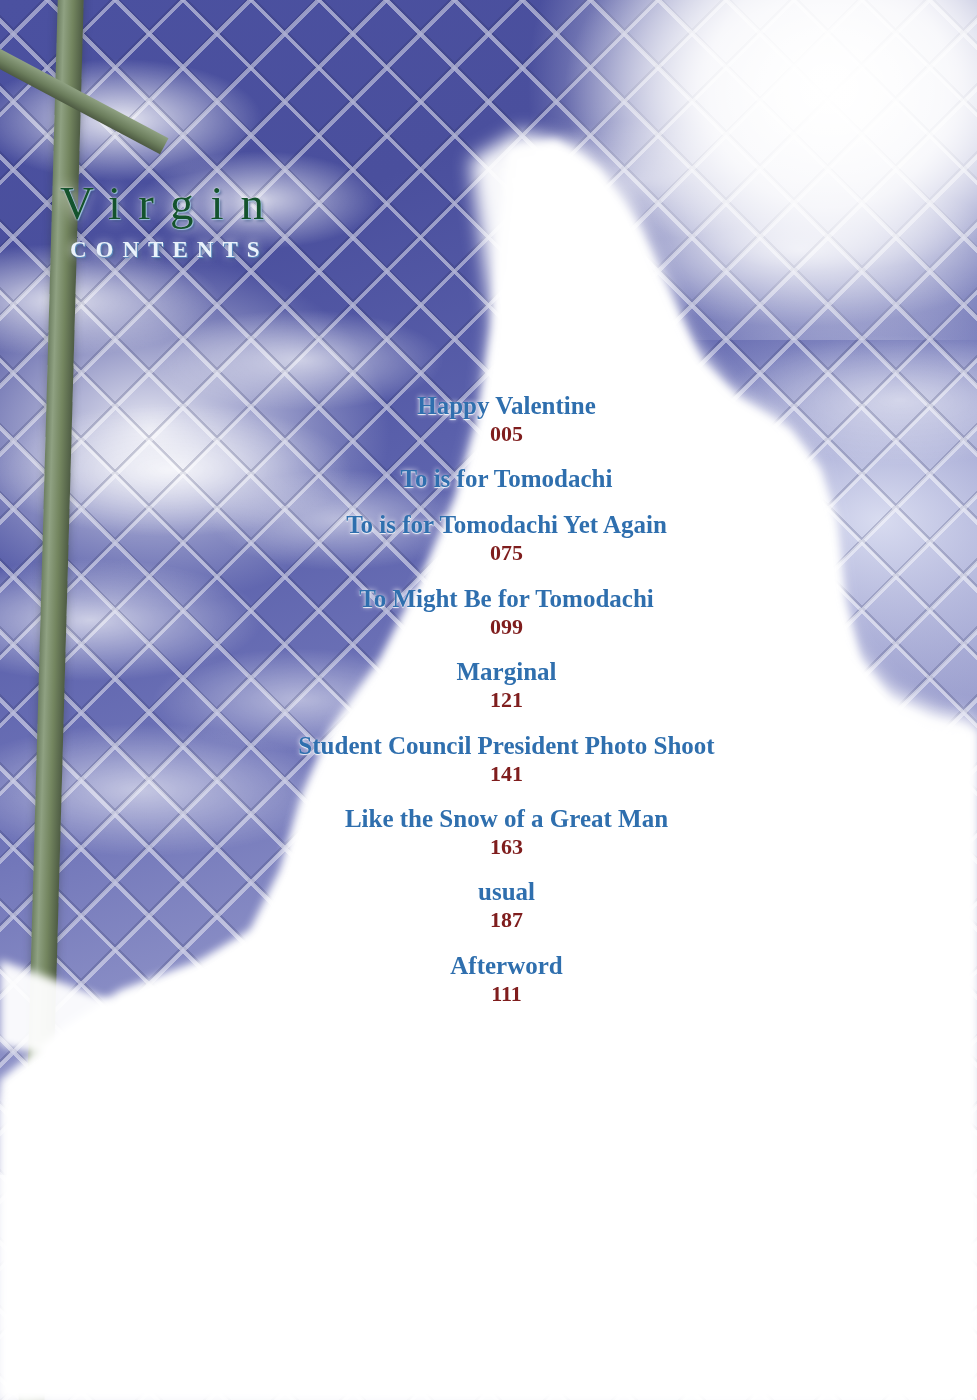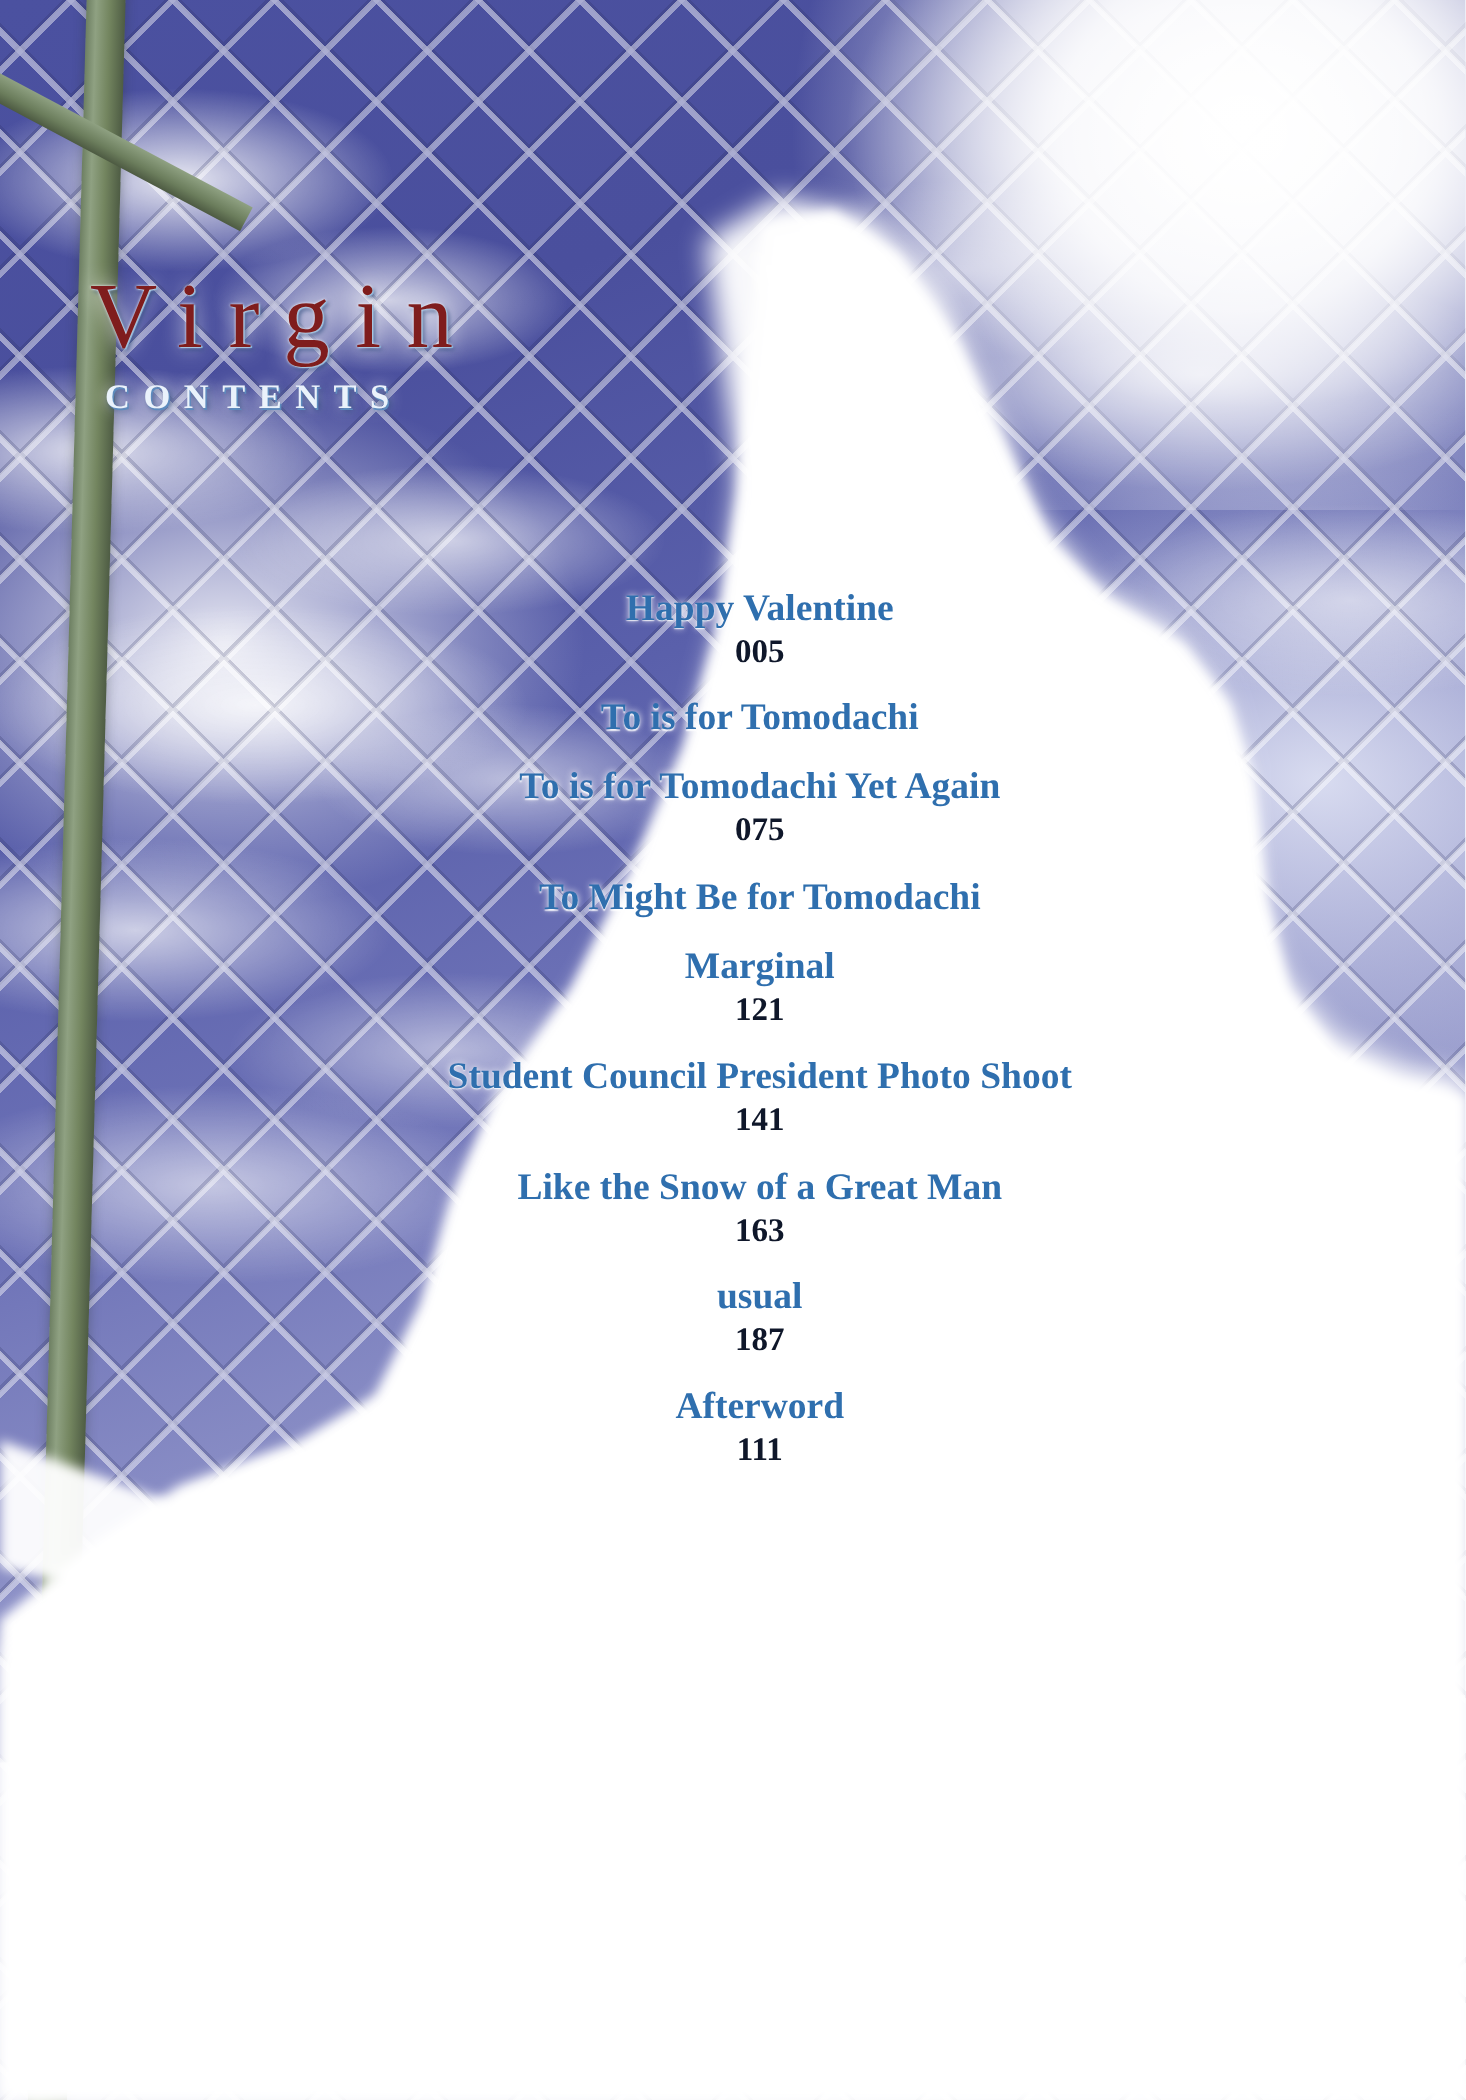--- a/index.html
+++ b/index.html
@@ -114,23 +114,23 @@
 
   
   .logo-block {
     position: absolute;
     left: 60px;
     top: 180px;
     width: 420px;
   }
   .logo-title {
     font-family: "Liberation Serif", serif;
-    font-size: 62px;
+    font-size: 47px;
     letter-spacing: 17px;
-    color: #7f1d1d;
+    color: #14532d;
     font-weight: 400;
     line-height: 1;
     text-shadow:
       0 0 2px #ffffff,
       1px 1px 0 #7aa6cf,
       2px 2px 3px rgba(40,70,120,0.65),
       0 0 14px rgba(255,255,255,0.9);
   }
   .logo-sub {
     margin-top: 10px;
@@ -161,21 +161,21 @@
     font-weight: 700;
     font-size: 25px;
     color: #2f6fae;
     line-height: 1.12;
     text-shadow: 0 0 5px rgba(255,255,255,0.95), 0 1px 1px rgba(255,255,255,0.9);
   }
   .entry-page {
     font-family: "Liberation Serif", serif;
     font-weight: 700;
     font-size: 22px;
-    color: #0f172a;
+    color: #7f1d1d;
     line-height: 1.2;
     margin-top: 1px;
     text-shadow: 0 0 5px rgba(255,255,255,0.95);
   }
 </style>
 </head>
 <body>
 
 <div id="page">
 
@@ -245,20 +245,21 @@
     </div>
 
 
     <div class="entry">
       <div class="entry-title">To is for Tomodachi Yet Again</div>
       <div class="entry-page">075</div>
     </div>
 
     <div class="entry">
       <div class="entry-title">To Might Be for Tomodachi</div>
+      <div class="entry-page">099</div>
     </div>
 
     <div class="entry">
       <div class="entry-title">Marginal</div>
       <div class="entry-page">121</div>
     </div>
 
     <div class="entry">
       <div class="entry-title">Student Council President Photo Shoot</div>
       <div class="entry-page">141</div>

